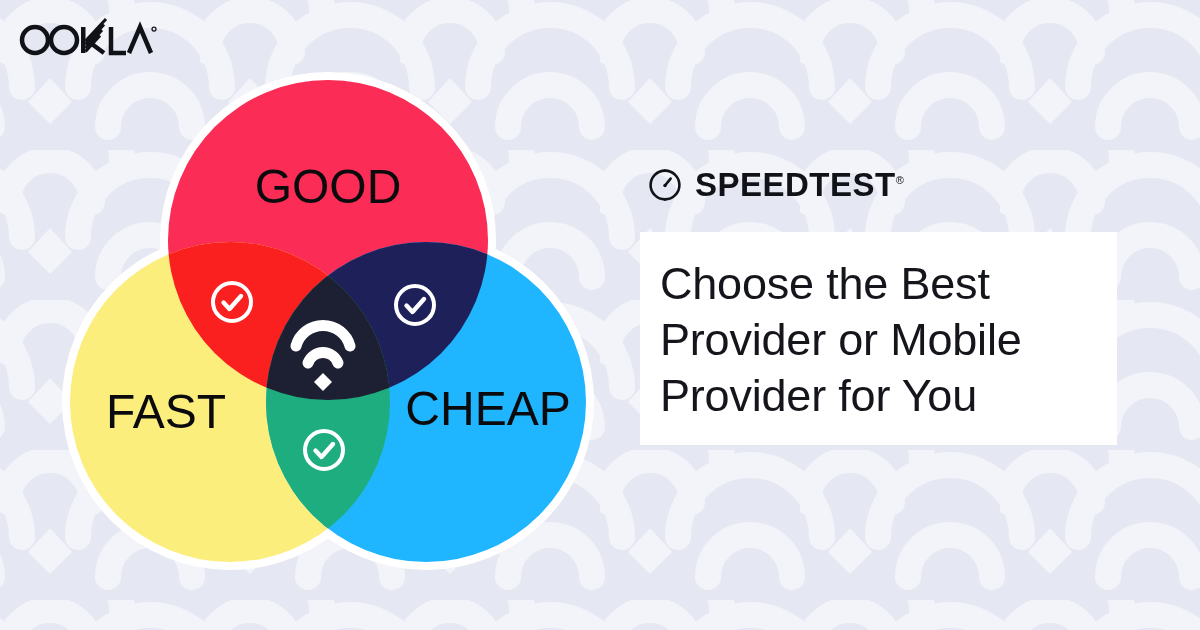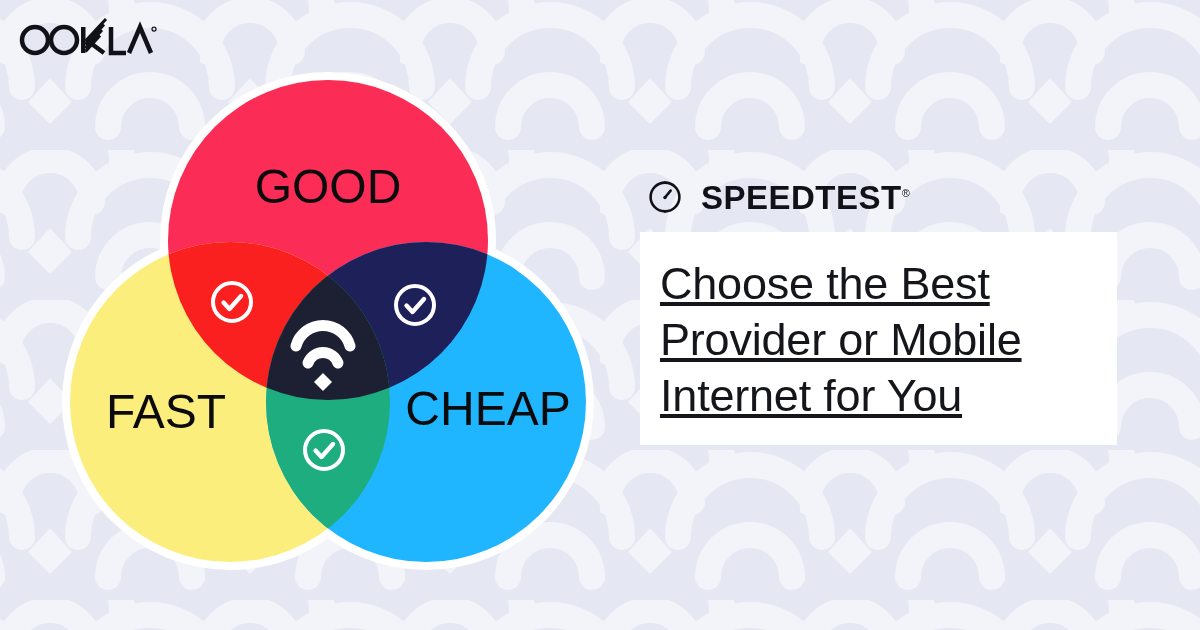--- a/index.html
+++ b/index.html
@@ -51,22 +51,22 @@
   
   #right-panel {
     position: absolute;
     left: 640px;
     top: 168px;
     width: 480px;
     z-index: 6;
   }
   #speedtest-lockup {
     display: flex;
-    align-items: flex-end;
-    gap: 19px;
+    align-items: flex-start;
+    gap: 13px;
     height: 46px;
     margin-left: 8px;
     margin-bottom: 18px;
   }
   #speedtest-wordmark {
     font-family: "Liberation Sans", sans-serif;
     font-weight: bold;
     font-size: 33px;
     letter-spacing: 0.5px;
     color: #111218;
@@ -92,21 +92,20 @@
     font-weight: 300;
     font-size: 45px;
     line-height: 56px;
     color: #15161c;
     letter-spacing: -0.2px;
     margin: 0;
   }
   #headline .hl-line {
     display: block;
     white-space: nowrap;
-    text-decoration: underline;
   }
 
   .venn-label {
     font-family: "Liberation Sans", sans-serif;
     font-weight: normal;
     fill: #0b0b0d;
   }
 </style>
 </head>
 <body>
@@ -228,19 +227,19 @@
         <line x1="17" y1="17.5" x2="22.6" y2="10.6" stroke="#111218" stroke-width="2.6" stroke-linecap="round"></line>
         <circle cx="17" cy="17.5" r="1.7" fill="#111218"></circle>
       </svg>
       <div id="speedtest-wordmark"><span>SPEEDTEST</span><span id="speedtest-reg">®</span></div>
     </div>
 
     <div id="headline-card">
       <h1 id="headline">
         <span class="hl-line">Choose the Best</span>
         <span class="hl-line">Provider or Mobile</span>
-        <span class="hl-line">Internet for You</span>
+        <span class="hl-line">Provider for You</span>
       </h1>
     </div>
 
   </div>
 
 </div>
 
 </body></html>

